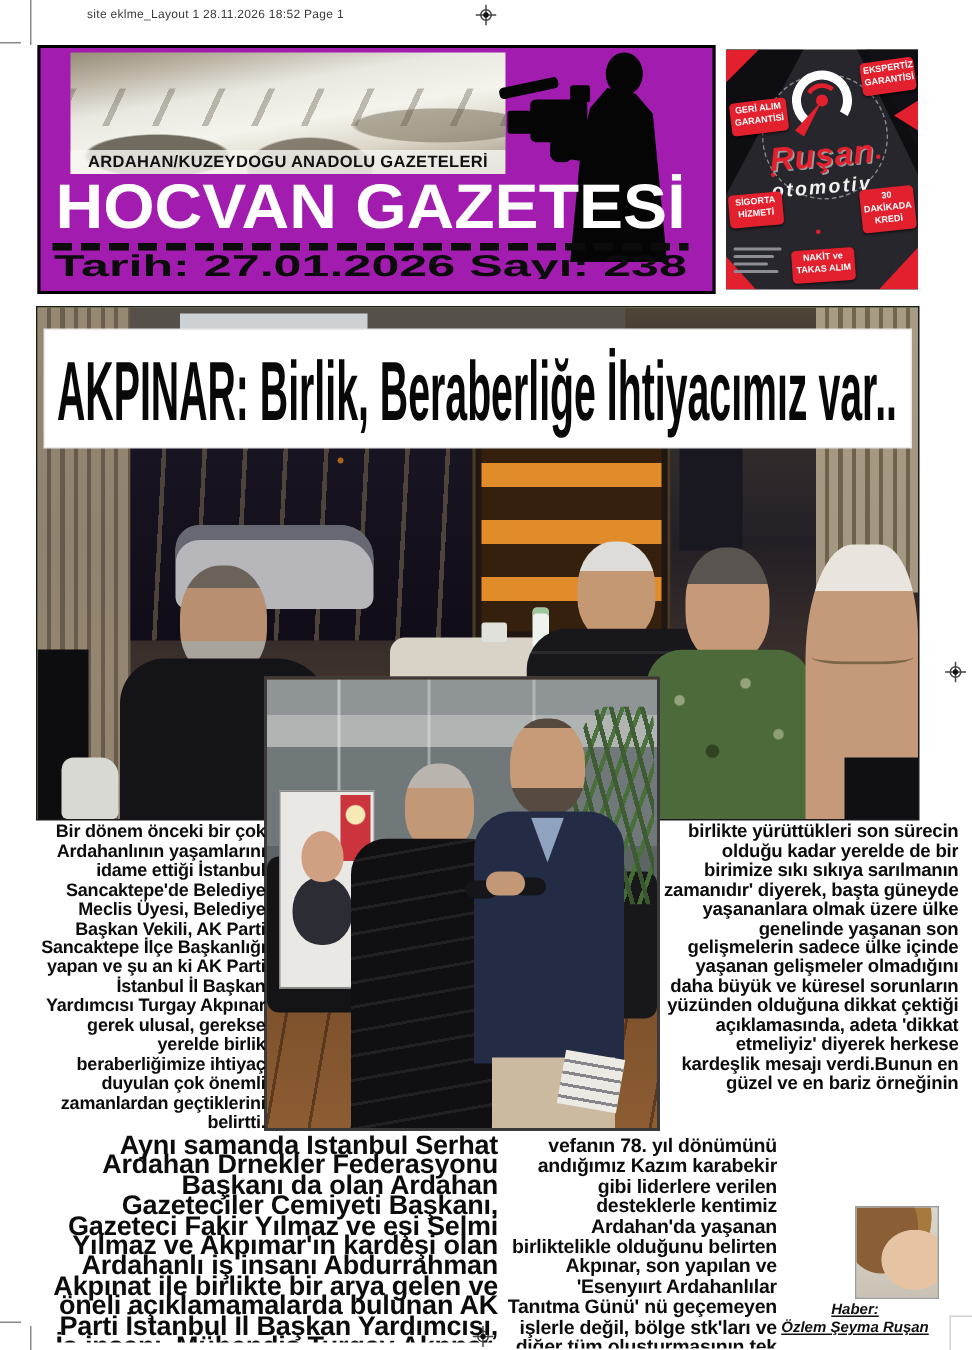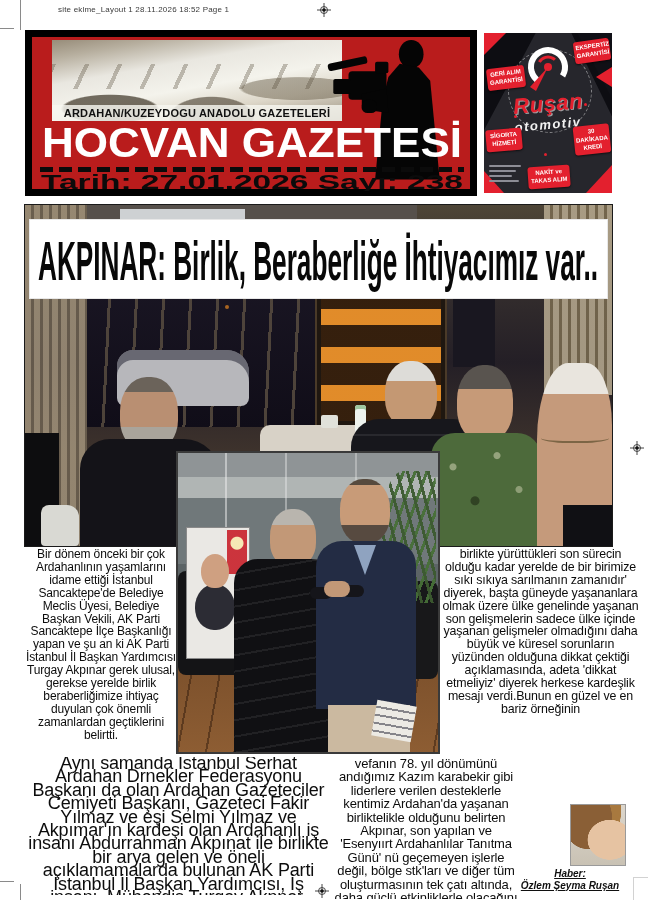--- a/index.html
+++ b/index.html
@@ -15,21 +15,21 @@
   .crop.bl-h { left:0; top:881px; width:14px; height:1px; }
   .crop.bl-v { left:20px; top:884px; width:1px; height:16px; }
   .crop.br-h { left:633px; top:877px; width:15px; height:1px; background:#d2d2d2; }
   .crop.br-v { left:633px; top:877px; width:1px; height:23px; background:#d2d2d2; }
   .regmark { position:absolute; width:14px; height:14px; }
   .regmark.top { left:317px; top:3px; }
   .regmark.right { left:630px; top:441px; }
   .regmark.bottom { left:315px; top:884px; }
 
   
-  .masthead { position:absolute; left:25px; top:30px; width:452px; height:166px; background:#b91c1c; border:7px solid #000000; }
+  .masthead { position:absolute; left:25px; top:30px; width:452px; height:166px; background:#a21caf; border:2px solid #000000; }
   .mountain { position:absolute; left:20px; top:3px; width:290px; height:81px; overflow:hidden;
     background:
       radial-gradient(ellipse at 20% 85%, rgba(70,62,48,.75) 0 14%, transparent 15%),
       radial-gradient(ellipse at 55% 95%, rgba(80,70,55,.65) 0 18%, transparent 19%),
       radial-gradient(ellipse at 85% 60%, rgba(110,100,80,.5) 0 16%, transparent 17%),
       linear-gradient(170deg, #978c79 0%, #b7af9f 14%, #e9e7e0 34%, #f4f3ec 55%, #ddd7c9 74%, #9a9180 100%);
   }
   .mountain::before { content:""; position:absolute; left:-10%; top:30%; width:120%; height:30%;
     background:repeating-linear-gradient(115deg, transparent 0 26px, rgba(90,80,62,.35) 26px 30px); }
   .mtn-caption { position:absolute; left:0; bottom:0; width:100%; height:16px; background:rgba(246,246,240,.82);
@@ -152,21 +152,21 @@
     background:linear-gradient(180deg,#564a3e 0 10%,#c89b78 10% 72%,#574a40 72%); }
   .in-man2-body { position:absolute; left:138px; top:88px; width:100px; height:168px; background:#232c44; border-radius:26px 24px 0 0; }
   .in-man2-collar { position:absolute; left:176px; top:92px; width:22px; height:30px; background:#8fa3c0;
     clip-path:polygon(0 0,100% 0,50% 100%); }
   .in-man2-pants { position:absolute; left:150px; top:252px; width:82px; height:51px; background:#cbb9a0; }
   .in-news { position:absolute; left:196px; top:250px; width:40px; height:36px; background:#eceae4; transform:rotate(10deg);
     background-image:repeating-linear-gradient(180deg, transparent 0 6px, rgba(90,90,100,.7) 6px 8px); }
   .in-hands { position:absolute; left:146px; top:128px; width:26px; height:16px; background:#c29877; border-radius:8px; box-shadow:-16px 4px 0 -2px #15151a, 16px 2px 0 -2px #15151a; }
 
   
-  .btxt { position:absolute; font-weight:normal; color:#0c0c0c; letter-spacing:-.15px; overflow:hidden; text-align:center; }
+  .btxt { position:absolute; font-weight:bold; color:#0c0c0c; letter-spacing:-.15px; overflow:hidden; text-align:right; }
   .col-left  { left:25px;  top:548px; width:152px; height:206px; font-size:12px;   line-height:12.9px; }
   .col-right { left:442px; top:548px; width:197px; height:207px; font-size:12.4px; line-height:12.9px; }
   .para-left { left:25px;  top:757px; width:307px; height:138px; font-size:18px;   line-height:13.4px; }
   .para-right{ left:334px; top:757px; width:306px; height:142px; font-size:13px;   line-height:13.4px; }
   .by-spacer { float:right; width:122px; height:94px; margin-top:46px; }
 
   
   .byline { position:absolute; left:508px; top:804px; width:124px; text-align:center; }
   .by-photo { position:relative; margin:0 6px 2px auto; width:56px; height:62px; border:1px solid #9a9a9a; overflow:hidden;
     background:

